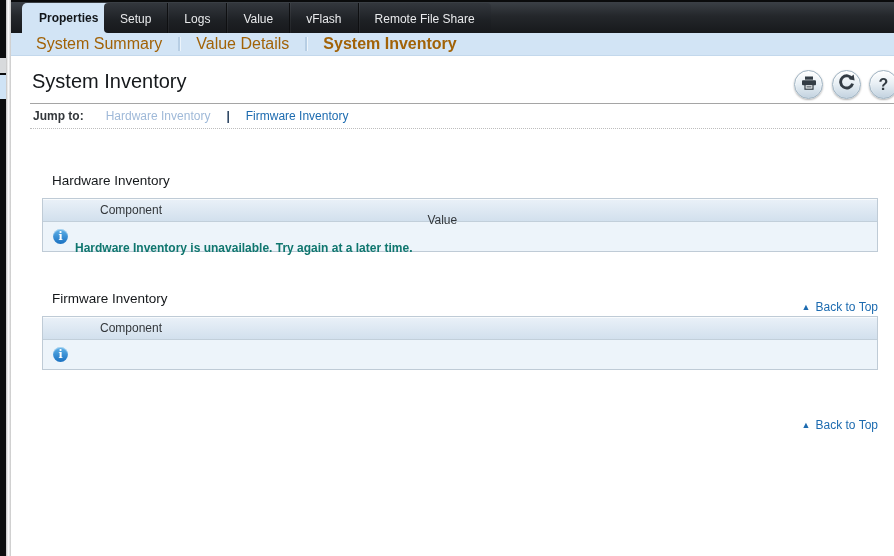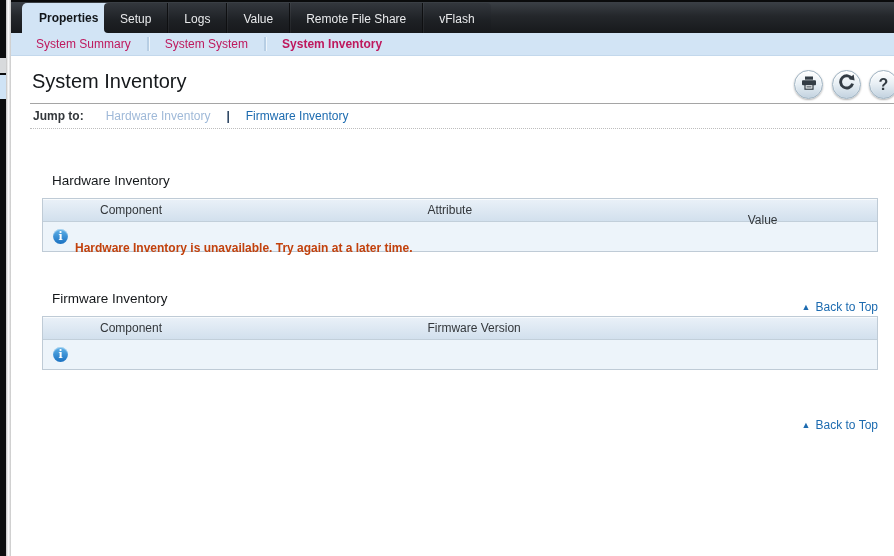--- a/index.html
+++ b/index.html
@@ -23,21 +23,21 @@
   .tab-group { position:absolute; left:104px; top:3px; height:30px; display:flex;
     background:linear-gradient(#33373d,#1d2024 60%,#17191c); border-radius:4px 4px 4px 4px; }
   .tab { display:flex; align-items:center; padding:16px 16px; font-size:12px; color:#e9eaec; cursor:pointer;
     border-left:1px solid #0e0f11; box-shadow:inset 1px 0 0 rgba(255,255,255,0.05); }
   .tab:first-child { border-left:none; box-shadow:none; border-radius:4px 0 0 4px; }
   .tab:last-child { border-radius:0 4px 4px 0; }
 
   
   .subbar { position:absolute; left:11px; right:0; top:33px; height:23px; background:#d2e4f5;
     display:flex; align-items:center; padding-left:22px; border-bottom:1px solid #c3d8ec; }
-  .subtab { font-size:12px; color:#be185d; padding:0 3px; cursor:pointer; }
+  .subtab { font-size:16px; color:#a16207; padding:0 3px; cursor:pointer; }
   .subtab.active { font-weight:bold; cursor:default; }
   .subsep { width:2px; height:14px; background:#b7cee4; box-shadow:1px 0 0 #ecf4fb; margin:0 13px; }
 
   
   .page-title { position:absolute; left:32px; top:70px; font-size:20px; color:#15181b; }
   .round-btn { position:absolute; top:70px; width:29px; height:29px; border-radius:50%;
     background:linear-gradient(#ffffff,#e9f0f5 45%,#c2d2df);
     border:1px solid #9db1c0; box-shadow:inset 0 1px 2px #fff, 0 1px 2px rgba(0,0,0,0.3);
     display:flex; align-items:center; justify-content:center; cursor:pointer; }
   .btn-print { left:794px; }
@@ -66,21 +66,21 @@
   .thead { display:flex; height:23px; background:linear-gradient(#eaf1f8,#d2e0ed);
     border-bottom:1px solid #c2cfda; box-shadow:inset 0 1px 0 #f8fbfd;padding-left:47px; }
   .th { font-size:12px; color:#33373b; padding-left:10px; display:flex; align-items:center; }
   .col-a { width:41.6%; } .col-b { width:40.7%; } .col-c { width:17.7%;margin-top:20px; }
   .col-d { width:41.6%; } .col-e { width:58.4%; }
   .trow { display:flex; align-items:center; height:29px; padding-left:10px; background:#edf4fa; }
   .info-icon { width:15px; height:15px; border-radius:50%; flex:0 0 15px;
     background:linear-gradient(#5fb2e8,#1a71c2); color:#fff; font-weight:bold; font-size:11px;
     font-family:"DejaVu Serif", serif; display:flex; align-items:center; justify-content:center;
     box-shadow:inset 0 1px 1px rgba(255,255,255,0.5); }
-  .row-msg { font-size:12px; font-weight:bold; color:#c2410c; margin-left:7px;margin-top:22px; }
+  .row-msg { font-size:12px; font-weight:bold; color:#0f766e; margin-left:7px;margin-top:22px; }
 
   
   .back-top { position:absolute; right:16px; display:flex; align-items:center; font-size:12px;
     color:#1c6bb0; cursor:pointer; }
   .bt1 { top:300px; } .bt2 { top:418px; }
   .bt-arrow { font-size:9px; margin-right:5px; color:#1c6bb0; }
 </style>
 </head>
 <body>
 
@@ -90,28 +90,28 @@
   <div class="left-notch-gray"></div>
   <div class="left-notch-blue"></div>
   <div class="left-divider"></div>
 
   <div class="topbar"></div>
   <div class="tab-active">Properties</div>
   <div class="tab-group">
     <div class="tab">Setup</div>
     <div class="tab">Logs</div>
     <div class="tab">Value</div>
+    <div class="tab">vFlash</div>
     <div class="tab">Remote File Share</div>
-    <div class="tab">vFlash</div>
   </div>
 
   <div class="subbar">
     <div class="subtab">System Summary</div>
     <div class="subsep"></div>
-    <div class="subtab">System System</div>
+    <div class="subtab">Value Details</div>
     <div class="subsep"></div>
     <div class="subtab active">System Inventory</div>
   </div>
 
   <div class="page-title">System Inventory</div>
 
   <div class="round-btn btn-print">
     <span>
       <svg width="16" height="14" viewBox="0 0 16 14">
         <rect x="4" y="0.5" width="8" height="3.2" fill="#333c44"></rect>
@@ -141,38 +141,36 @@
     <span class="jump-sep">|</span>
     <span class="jump-link">Firmware Inventory</span>
   </div>
 
   <div class="rule-dotted"></div>
 
   <div class="section-title hw-title">Hardware Inventory</div>
   <div class="inv-table hw-table">
     <div class="thead">
       <div class="th col-a">Component</div>
-      <div class="th col-b">Attribute</div>
       <div class="th col-c">Value</div>
     </div>
     <div class="trow">
       <span class="info-icon">i</span>
       <span class="row-msg">Hardware Inventory is unavailable. Try again at a later time.</span>
     </div>
   </div>
 
   <div class="section-title fw-title">Firmware Inventory</div>
   <div class="back-top bt1">
     <span class="bt-arrow">▲</span>
     <span>Back to Top</span>
   </div>
   <div class="inv-table fw-table">
     <div class="thead">
       <div class="th col-d">Component</div>
-      <div class="th col-e">Firmware Version</div>
     </div>
     <div class="trow">
       <span class="info-icon">i</span>
     </div>
   </div>
 
   <div class="back-top bt2">
     <span class="bt-arrow">▲</span>
     <span>Back to Top</span>
   </div>

